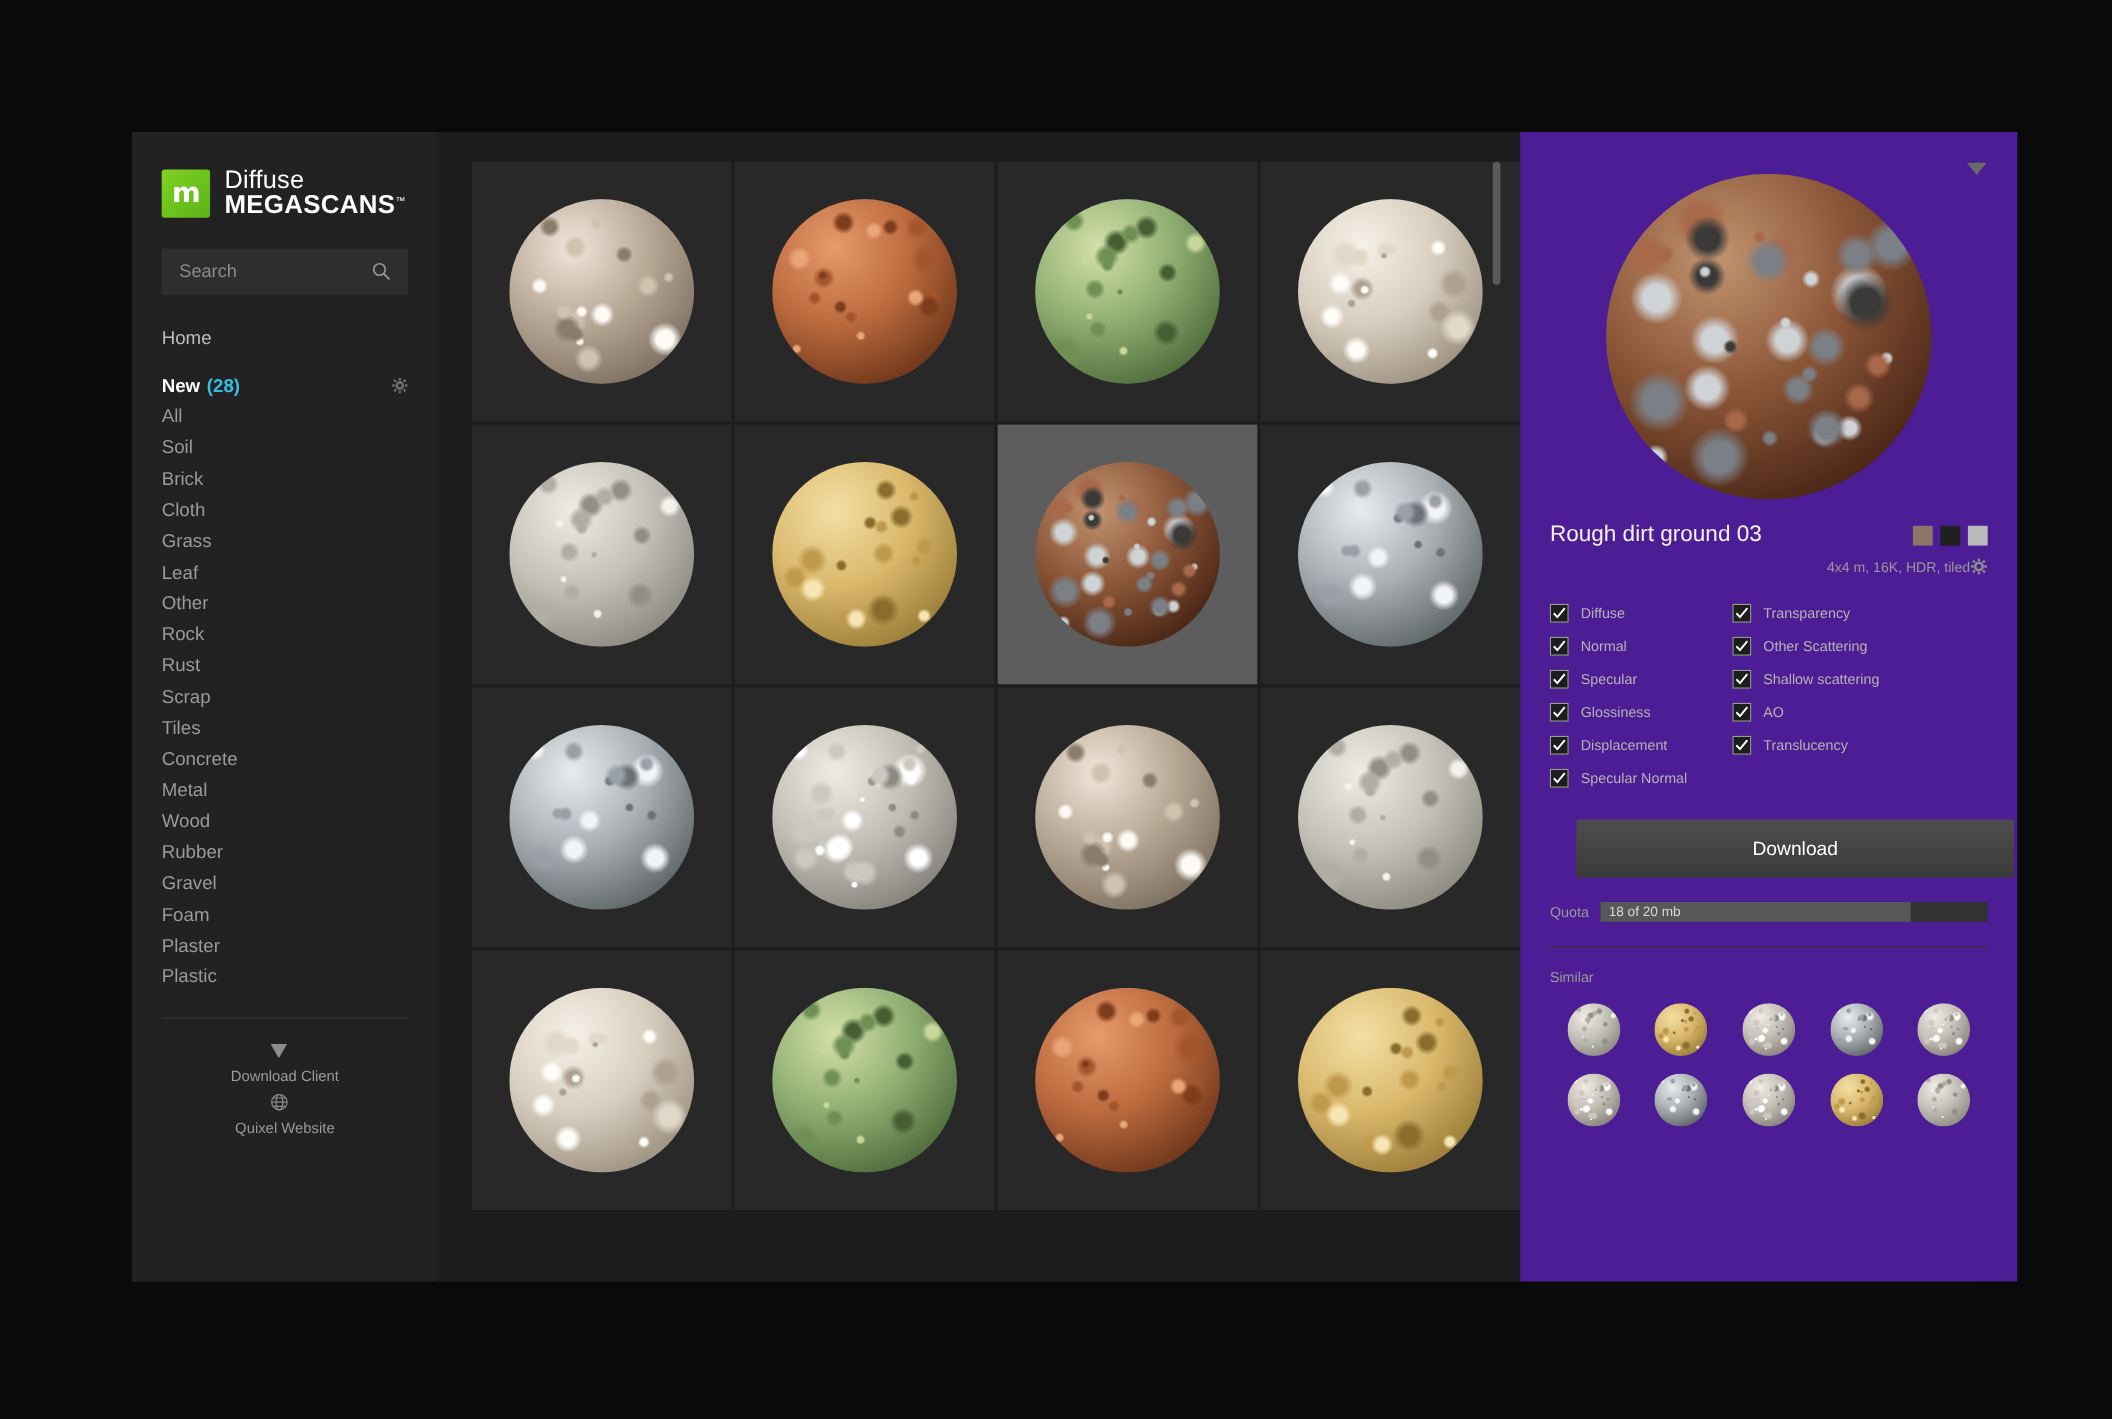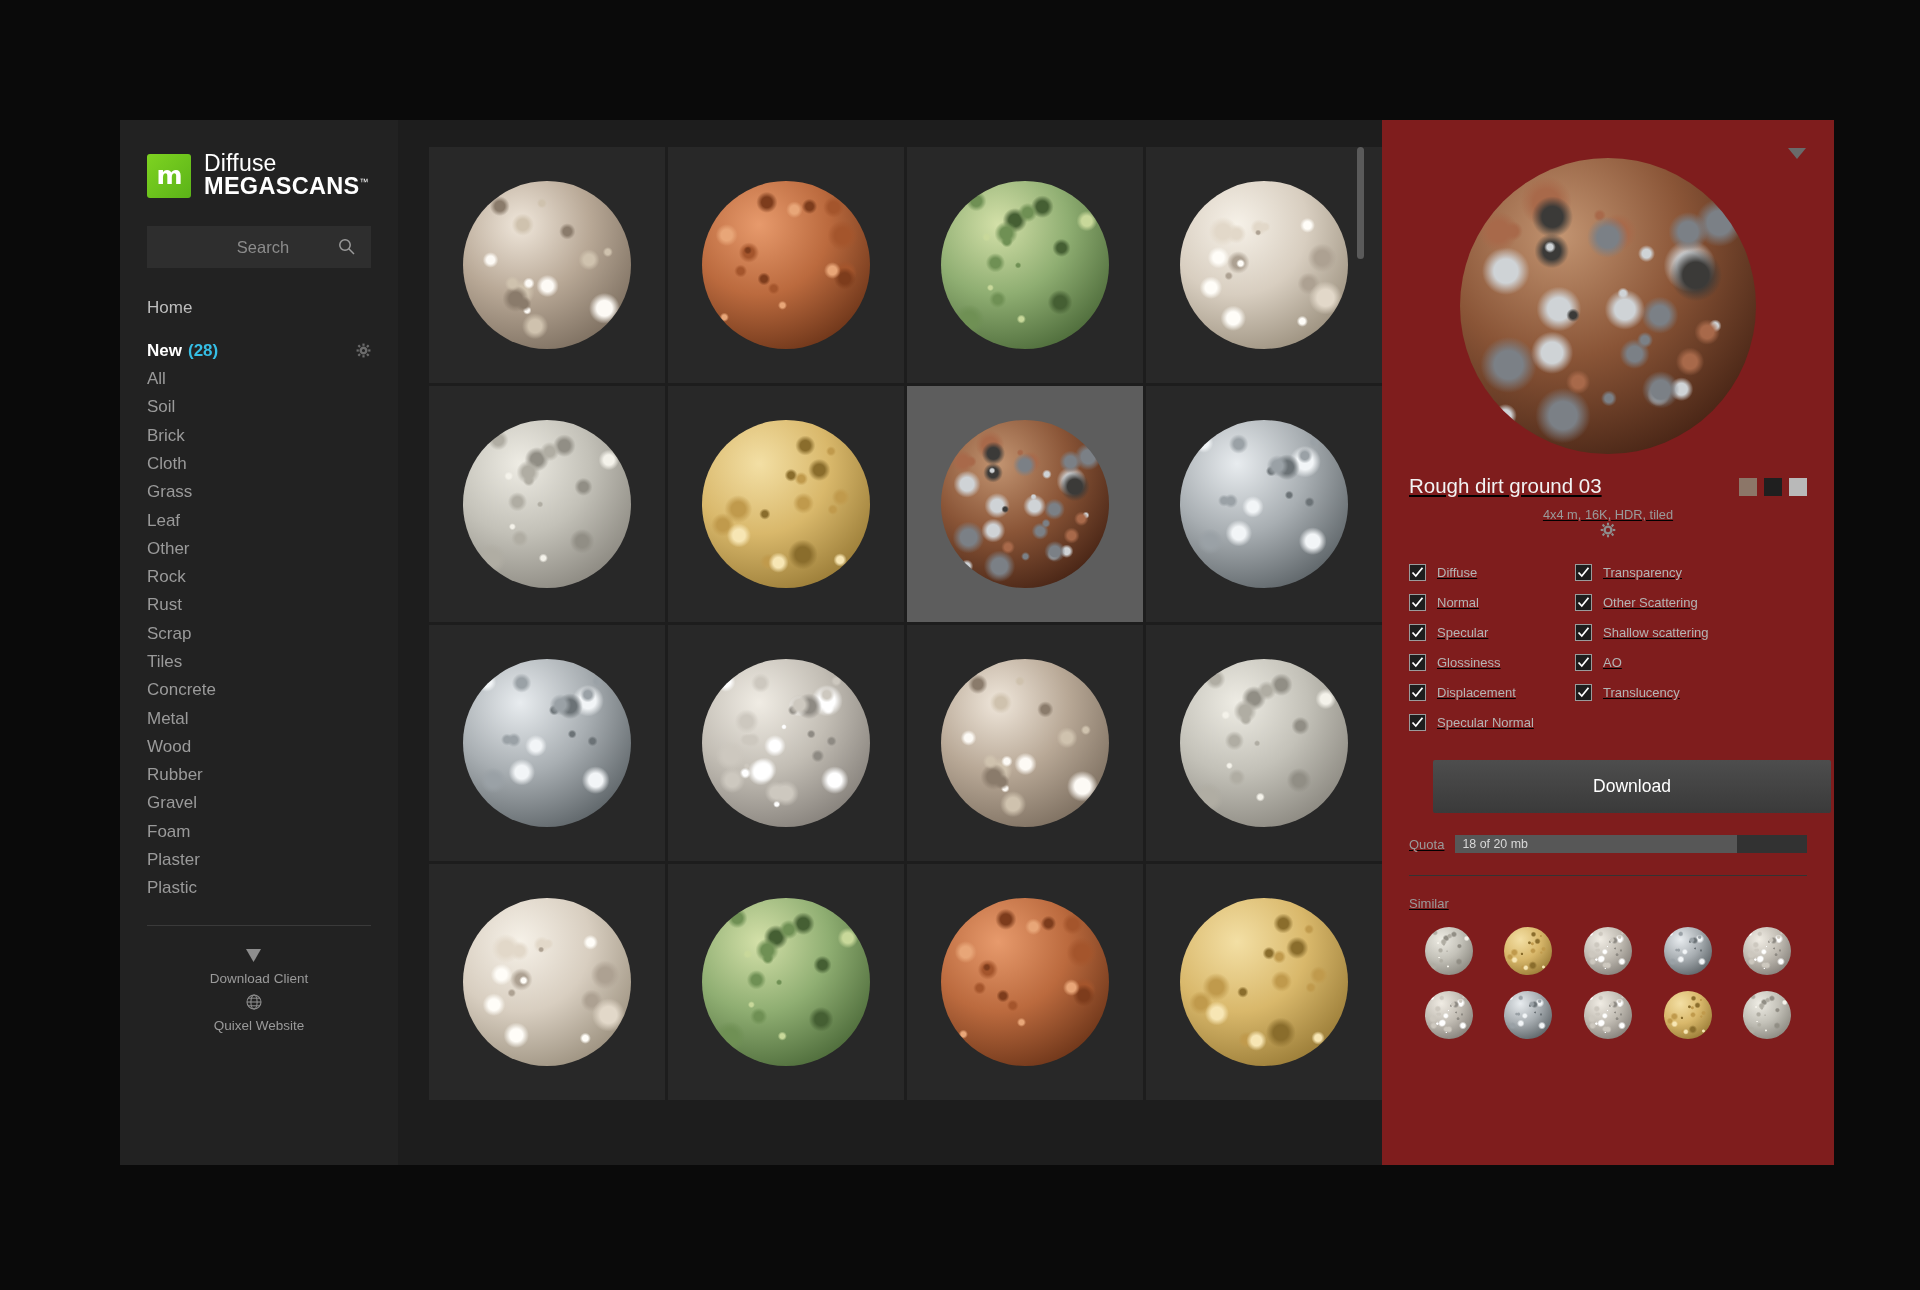--- a/index.html
+++ b/index.html
@@ -11,21 +11,21 @@
   .sidebar{width:278px;background:#222222;flex:0 0 278px;position:relative;}
   .logo-row{display:flex;align-items:center;padding:32px 0 0 27px;}
   .logo-mark{width:44px;height:44px;border-radius:3px;background:linear-gradient(135deg,#7ed321 0%,#5bb318 100%);position:relative;flex:0 0 44px;}
   .logo-mark .m{position:absolute;left:0;top:0;right:0;bottom:0;display:flex;align-items:center;justify-content:center;color:#ffffff;font-size:25px;font-weight:bold;font-family:"DejaVu Sans",sans-serif;letter-spacing:-1px;}
   .logo-text{margin-left:13px;line-height:1.02;}
   .logo-quixel{color:#ffffff;font-size:23px;font-weight:400;letter-spacing:0.2px;}
   .logo-megascans{color:#ffffff;font-size:23.5px;font-weight:bold;letter-spacing:0.3px;position:relative;}
   .logo-tm{font-size:9px;vertical-align:super;font-weight:normal;}
 
   .search-wrap{margin:27px 27px 0 27px;height:42px;background:#2e2e2e;position:relative;display:flex;align-items:center;}
-  .search-input{background:transparent;border:0;outline:none;color:#fde047;font-size:16.5px;font-family:"Liberation Sans",sans-serif;padding-left:16px;width:200px;text-align:center;}
+  .search-input{background:transparent;border:0;outline:none;color:#fde047;font-size:16.5px;font-family:"Liberation Sans",sans-serif;padding-left:16px;width:200px;}
   .search-input::placeholder{color:#8c8c8c;}
   .search-icon{position:absolute;right:16px;top:12px;width:17px;height:17px;}
 
   .nav{margin-top:26px;padding:0 27px;}
   .nav-item{font-size:17px;color:#9a9a9a;line-height:28.3px;cursor:pointer;position:relative;height:28.3px;}
   .nav-item.home{color:#bdbdbd;margin-bottom:14px;}
   .nav-item.active{color:#ffffff;font-weight:bold;}
   .nav-item .count{color:#35bde4;font-weight:bold;margin-left:6px;}
   .gear-icon{position:absolute;right:0;top:6px;width:15px;height:15px;opacity:.62;}
 
@@ -38,30 +38,30 @@
   .grid-pane{flex:1 1 auto;background:#1d1d1d;position:relative;padding:27px 0 0 31px;}
   .grid{display:grid;grid-template-columns:repeat(4,236px);grid-template-rows:repeat(4,236px);gap:3px;width:953px;}
   .cell{background:#282828;position:relative;overflow:hidden;cursor:pointer;}
   .cell.selected{background:#5d5d5d;}
   .sphere{position:absolute;left:50%;top:50%;transform:translate(-50%,-50%);width:168px;height:168px;border-radius:50%;}
 
   .scrollbar-track{position:absolute;right:18px;top:27px;width:7px;height:864px;background:transparent;}
   .scrollbar-thumb{width:7px;border-radius:4px;background:#5a5a5a;}
 
   
-  .detail{width:398px;flex:0 0 398px;background:#7f1d1d;position:relative;padding:0 27px;text-decoration:underline;}
+  .detail{width:398px;flex:0 0 398px;background:#4c1d95;position:relative;padding:0 27px;}
   .collapse-arrow{position:absolute;right:28px;top:28px;width:0;height:0;border-left:9px solid transparent;border-right:9px solid transparent;border-top:11px solid #6a6a6a;cursor:pointer;}
   .preview{margin-top:36px;height:300px;display:flex;align-items:center;justify-content:center;}
   .preview-sphere{width:296px;height:296px;border-radius:50%;}
 
   .title-row{display:flex;align-items:flex-start;justify-content:space-between;margin-top:18px;}
   .asset-title{color:#f2f2f2;font-size:20.5px;font-weight:400;}
   .swatches{display:flex;gap:7px;margin-top:4px;}
   .swatch{width:18px;height:18px;}
-  .meta-row{display:flex;align-items:center;justify-content:flex-end;margin-top:9px;flex-direction:column;}
+  .meta-row{display:flex;align-items:center;justify-content:flex-end;margin-top:9px;}
   .asset-meta{color:#9a9a9a;font-size:12.8px;}
 
   .maps{margin-top:26px;display:grid;grid-template-columns:166px 166px;row-gap:13px;}
   .map-item{display:flex;align-items:center;cursor:pointer;}
   .cbox{width:15px;height:15px;border:1px solid #9b9b9b;background:#1d1d1d;margin-right:11px;position:relative;flex:0 0 15px;}
   .cbox svg{position:absolute;left:1px;top:1px;}
   .map-label{color:#b4b4b4;font-size:13px;}
 
   .download-btn{margin-top:29px;height:53px;width:100%;border:0;border-radius:2px;background:linear-gradient(180deg,#4d4d4d 0%,#3a3a3a 100%);color:#ffffff;font-size:17.5px;font-family:"Liberation Sans",sans-serif;cursor:pointer;margin-left:24px;}
 

